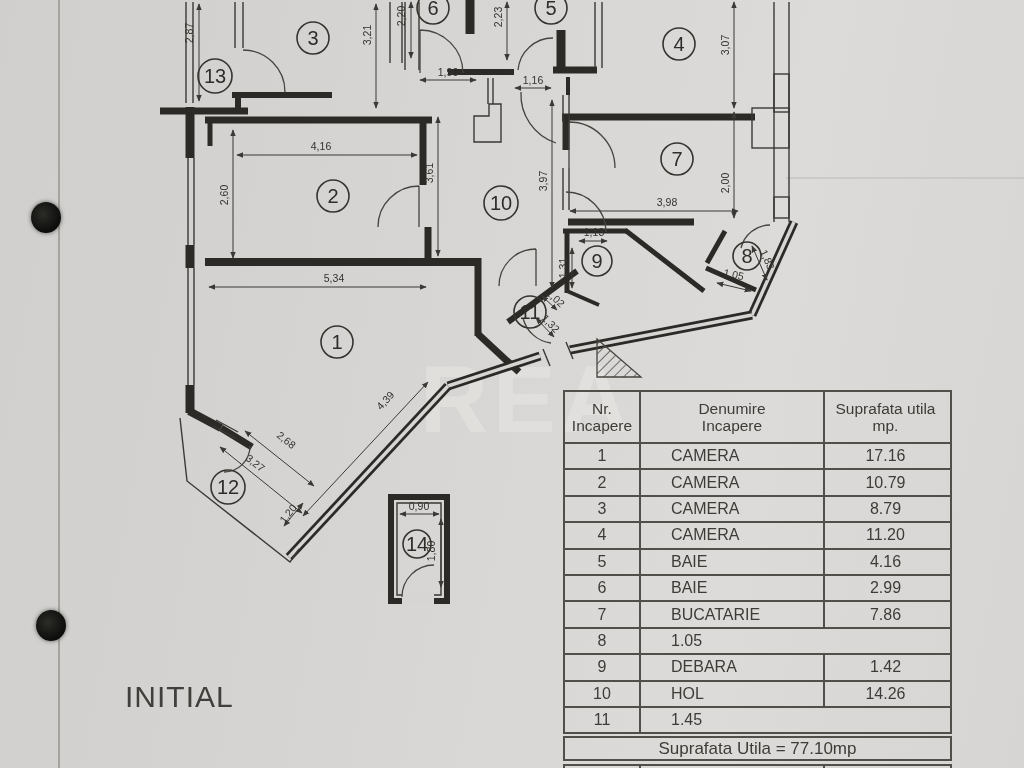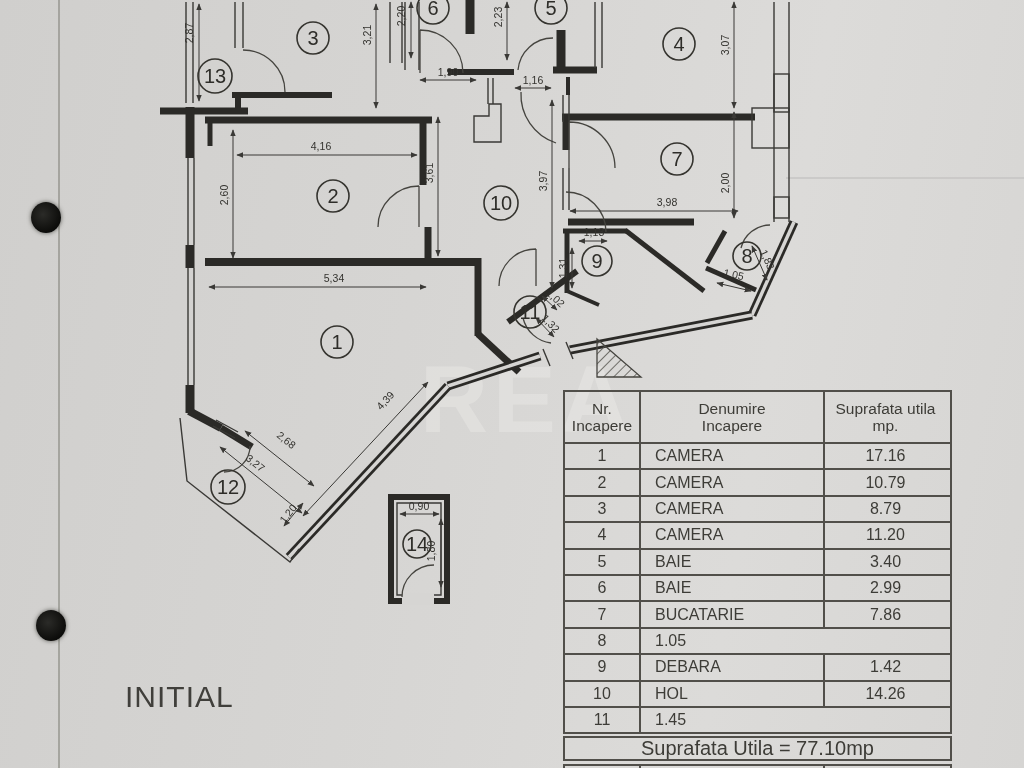--- a/index.html
+++ b/index.html
@@ -27,29 +27,29 @@
   .room-circle{stroke:#35342f;stroke-width:1.6;fill:none;}
   .room-num{font-family:"Liberation Sans",sans-serif;font-size:20px;fill:#2e2d29;}
   .ghost{font-family:"Liberation Sans",sans-serif;font-size:94px;font-weight:bold;
     fill:#f2f1ee;opacity:.34;letter-spacing:5px;}
 
   
   #areas-table{position:absolute;left:563px;top:390px;width:389px;color:#3d3c37;}
   .tbl-box{border:2px solid #514f4a;}
   .tr{display:grid;grid-template-columns:74px 184px 123px;}
   .tr > div{display:flex;align-items:center;justify-content:center;overflow:hidden;}
-  .tr > div:nth-child(2){justify-content:flex-start;padding-left:14px;}
+  .tr > div:nth-child(2){justify-content:flex-start;padding-left:30px;}
   .tr > div + div{border-left:2px solid #514f4a;}
   #thead .tr{height:50px;}
   #thead .tr > div{flex-direction:column;justify-content:center;font-size:15.5px;line-height:17px;padding-left:0;}
   #tbody .tr{height:24.4px;border-top:2px solid #514f4a;font-size:16px;}
   #tbody .tr:first-child{border-top:0;}
   #thead{border-bottom:0;}
   #total-row{margin-top:2px;height:21px;display:flex;align-items:center;justify-content:center;
-    font-size:20px;border:2px solid #514f4a;}
+    font-size:17px;border:2px solid #514f4a;}
   #textra{margin-top:3px;}
   #textra .tr{height:24px;border-top:2px solid #514f4a;font-size:16px;}
   #textra .tr:first-child{border-top:0;}
 
   #initial-label{position:absolute;left:125px;top:680px;font-size:30px;font-weight:500;
     letter-spacing:1px;color:#403f3b;}
 
   
   #site-watermark{position:absolute;left:800px;top:699px;display:flex;align-items:center;}
   #wm-text{font-size:33px;font-weight:bold;letter-spacing:-1.5px;color:#ffffff;
@@ -295,21 +295,21 @@
           <div>8.79</div>
         </div>
         <div class="tr">
           <div>4</div>
           <div>CAMERA</div>
           <div>11.20</div>
         </div>
         <div class="tr">
           <div>5</div>
           <div>BAIE</div>
-          <div>3.40</div>
+          <div>4.16</div>
         </div>
         <div class="tr">
           <div>6</div>
           <div>BAIE</div>
           <div>2.99</div>
         </div>
         <div class="tr">
           <div>7</div>
           <div>BUCATARIE</div>
           <div>7.86</div>

